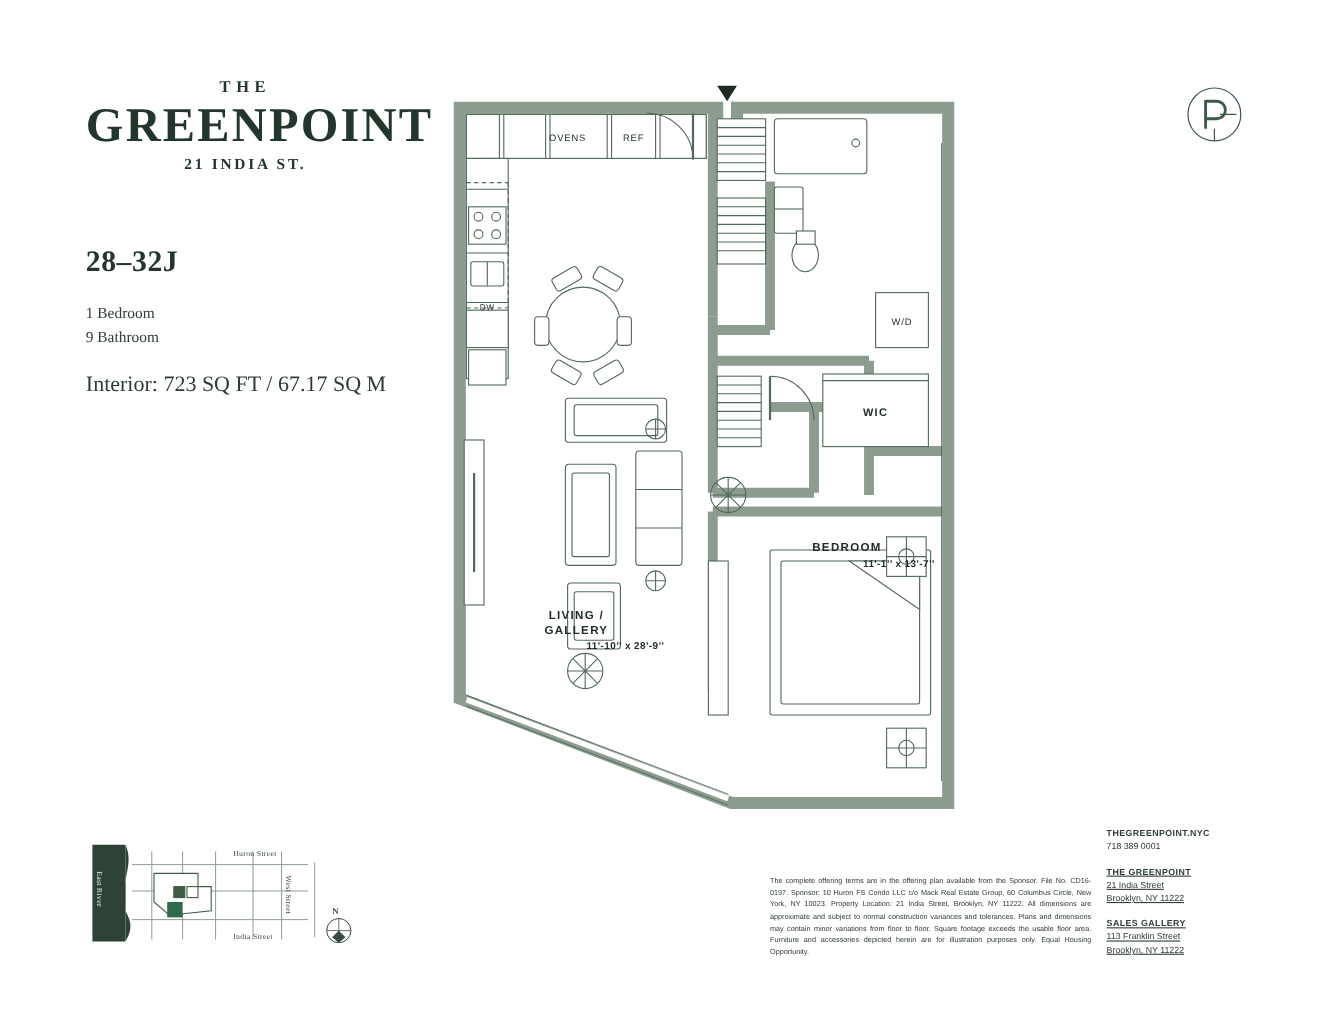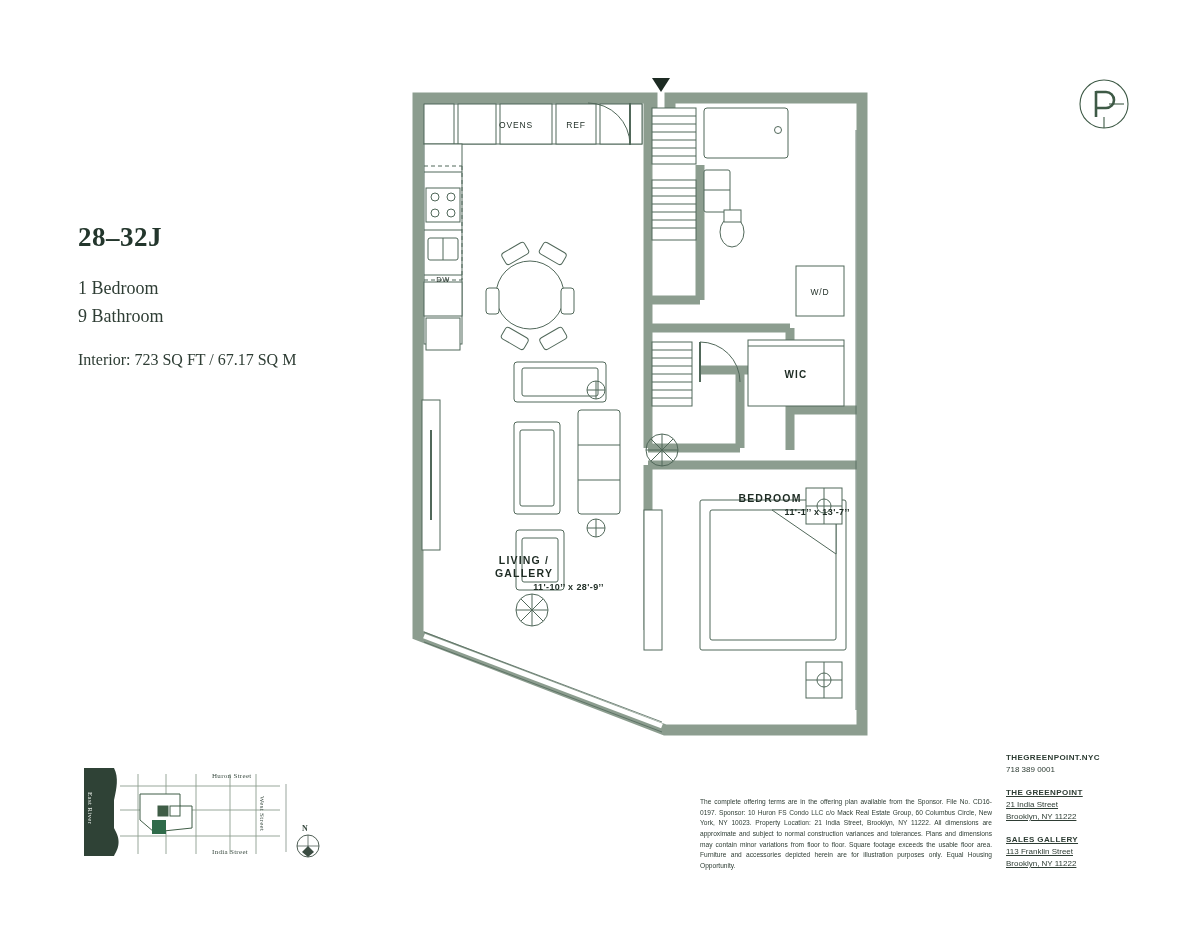--- a/index.html
+++ b/index.html
@@ -62,27 +62,27 @@
   }
   .unit-number {
     font-family: "Liberation Serif", serif;
     font-size: 27px;
     font-weight: bold;
     color: #23362c;
     letter-spacing: 0.5px;
   }
   .unit-rooms {
     margin-top: 22px;
-    font-size: 18px;
+    font-size: 14px;
     line-height: 1.55;
     color: #2e3d34;
   }
   .unit-interior {
     margin-top: 20px;
-    font-size: 16px;
+    font-size: 20px;
     color: #2e3d34;
   }
 
   
   .logo-mark {
     position: absolute;
     right: 70px;
     top: 78px;
     width: 52px;
     height: 52px;
@@ -163,20 +163,25 @@
     letter-spacing: 0.4px;
     font-size: 8px;
   }
   .contact .c-blk { margin-top: 11px; text-decoration: underline; }
 </style>
 </head>
 <body>
 
 <div class="page">
 
+  <div class="brand">
+    <div class="brand-the">THE</div>
+    <div class="brand-name">GREENPOINT</div>
+    <div class="brand-addr">21 INDIA ST.</div>
+  </div>
 
   <div class="unit-block">
     <div class="unit-number">28–32J</div>
     <div class="unit-rooms">
       <div>1 Bedroom</div>
       <div>9 Bathroom</div>
     </div>
     <div class="unit-interior">Interior: 723 SQ FT / 67.17 SQ M</div>
   </div>
 

